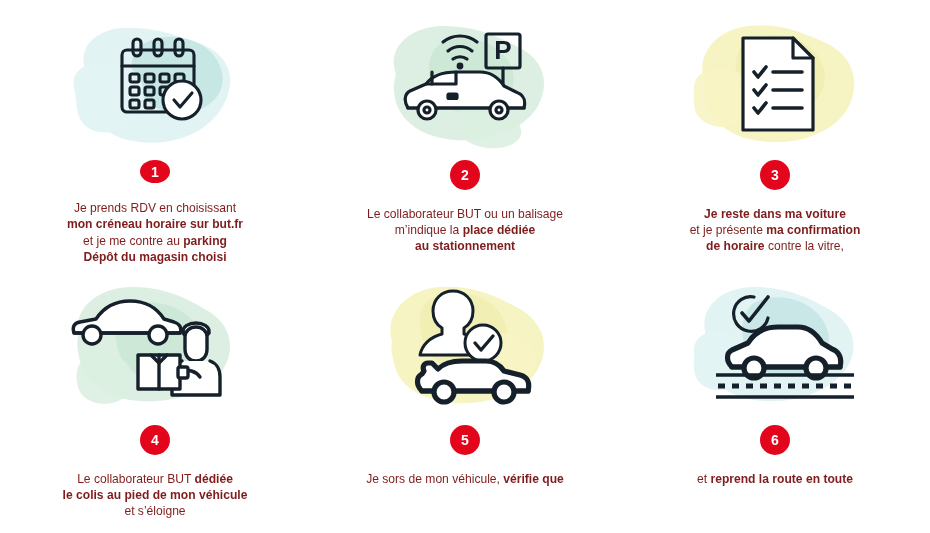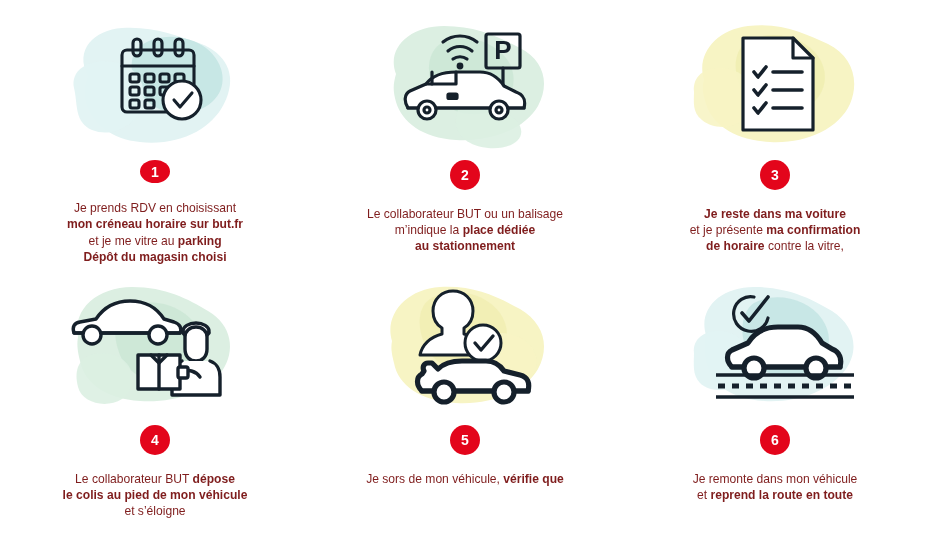--- a/index.html
+++ b/index.html
@@ -83,21 +83,21 @@
           <rect x="115" y="86" width="9" height="8" rx="2"></rect>
           <circle cx="152" cy="86" r="19" fill="#ffffff"></circle>
           <polyline points="144,86 150,93 162,79"></polyline>
         </g>
       </svg>
     </div>
     <div class="badge">1</div>
     <div class="caption">
         <div><span>Je prends RDV en choisissant</span></div>
         <div><b>mon créneau horaire sur but.fr</b></div>
-        <div><span>et je me vitre au </span><b>parking</b></div>
+        <div><span>et je me contre au </span><b>parking</b></div>
         <div><b>Dépôt du magasin choisi</b></div>
       </div>
   </div>
 
   <div class="step r1c2">
     <div class="art">
       <svg class="blobs" viewBox="0 0 250 140">
         <path d="M56 60 C46 34,70 12,104 12 C138 12,160 24,180 34 C204 46,210 70,198 92 C184 116,150 128,116 126 C82 124,62 108,56 88 C52 74,54 68,56 60 Z" fill="#dcefe2"></path>
         <path d="M100 30 C122 18,152 26,166 44 C180 62,174 86,154 96 C132 106,106 98,96 80 C86 62,86 40,100 30 Z" fill="#cbe6d5" opacity="0.8"></path>
         <path d="M118 96 C140 88,172 96,180 112 C186 126,170 136,148 134 C126 132,110 118,118 96 Z" fill="#dcefe2" opacity="0.9"></path>
@@ -179,21 +179,21 @@
           <rect x="108" y="80" width="42" height="34" fill="#ffffff"></rect>
           <line x1="129" y1="80" x2="129" y2="114"></line>
           <path d="M121 80 L129 88 L137 80"></path>
           <path d="M150 96 C158 94,166 96,170 102"></path>
           <rect x="148" y="92" width="10" height="11" rx="2" fill="#ffffff"></rect>
         </g>
       </svg>
     </div>
     <div class="badge">4</div>
     <div class="caption">
-        <div><span>Le collaborateur BUT </span><b>dépose</b></div>
+        <div><span>Le collaborateur BUT </span><b>dédiée</b></div>
         <div><b>le colis au pied de mon véhicule</b></div>
         <div><span>et s’éloigne</span></div>
       </div>
   </div>
 
   <div class="step row2 r2c2">
     <div class="art">
       <svg class="blobs" viewBox="0 0 250 140">
         <path d="M52 66 C44 40,66 14,100 12 C134 10,158 22,180 34 C204 48,210 72,198 94 C184 118,150 130,116 128 C80 126,58 110,54 88 C51 76,51 72,52 66 Z" fill="#f7f4c4"></path>
         <path d="M90 24 C112 10,146 18,160 38 C174 58,166 82,144 92 C122 102,96 92,86 72 C76 52,78 32,90 24 Z" fill="#efedaf" opacity="0.7"></path>
@@ -241,18 +241,17 @@
           <line x1="66" y1="100" x2="204" y2="100"></line>
           <line x1="66" y1="122" x2="204" y2="122"></line>
           <g stroke-width="5" stroke-dasharray="7 7">
             <line x1="68" y1="111" x2="203" y2="111"></line>
           </g>
         </g>
       </svg>
     </div>
     <div class="badge">6</div>
     <div class="caption">
-        <div><span>Je remonte dans mon véhicule</span></div>
         <div><span>et </span><b>reprend la route en toute</b></div>
       </div>
   </div>
 
 </div>
 
 </body></html>

